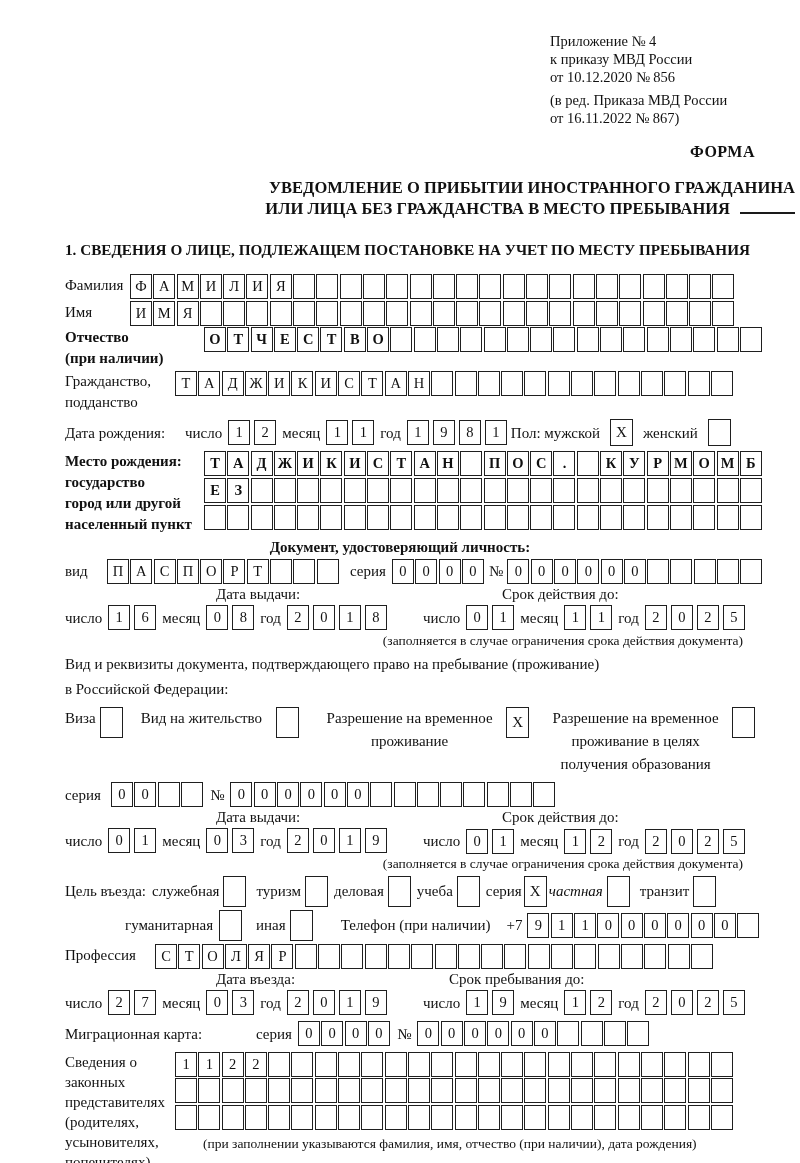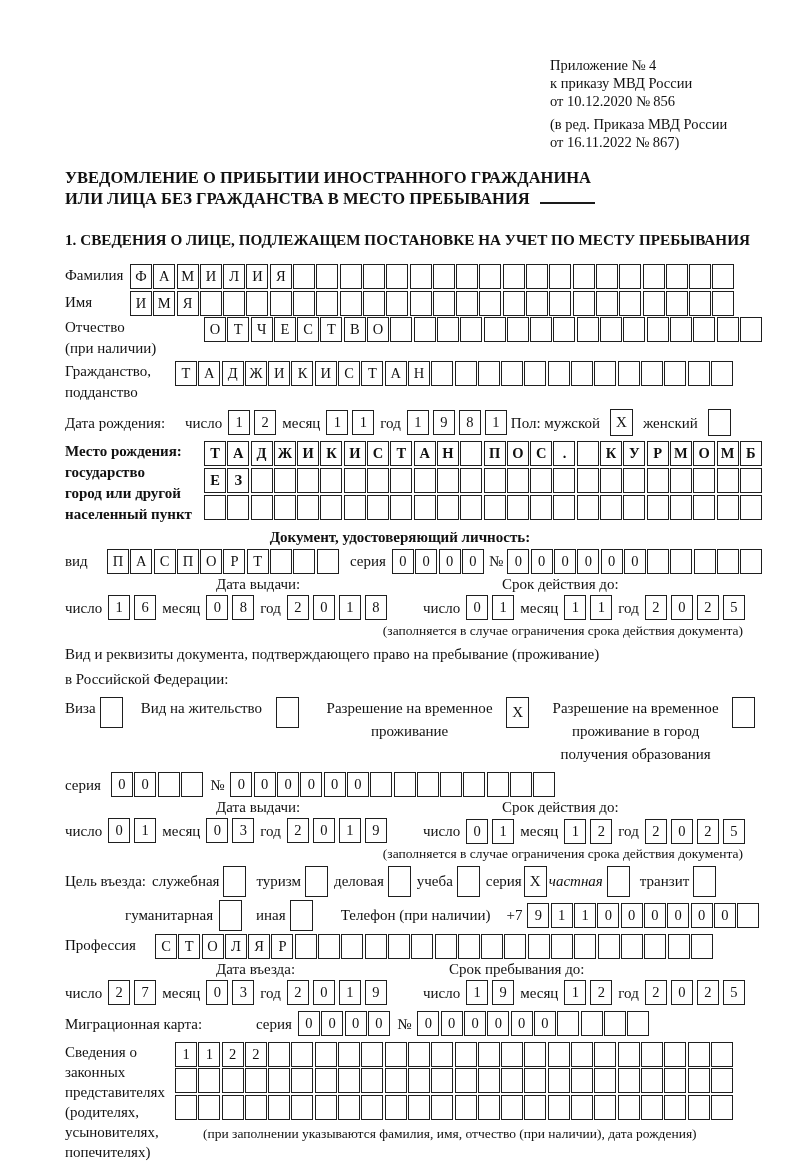--- a/index.html
+++ b/index.html
@@ -1,44 +1,44 @@
 <!DOCTYPE html>
 <html><head>
 <meta charset="utf-8">
 <style>
   html,body{margin:0;padding:0;background:#e8e8e8;}
   body{width:800px;height:1163px;overflow:hidden;background:#ffffff;
        font-family:"Liberation Serif","DejaVu Serif",serif;color:#111;}
-  .page{box-sizing:border-box;width:800px;height:842px;padding:56px 5px 0 65px;position:relative;}
+  .page{box-sizing:border-box;width:800px;height:842px;padding:32px 5px 0 65px;position:relative;}
 
   
   .appendix{margin-left:auto;width:215px;font-size:14.5px;line-height:18px;margin-right:30px;}
   .appendix .ed{margin-top:5px;}
   .forma{margin-top:16px;text-align:right;padding-right:40px;font-weight:bold;font-size:16px;letter-spacing:.5px;}
 
   
-  .title{margin-top:16px;text-align:left;font-weight:bold;font-size:16.5px;line-height:21px;}
+  .title{margin-top:16px;text-align:right;font-weight:bold;font-size:16.5px;line-height:21px;}
   .blank{display:inline-block;width:55px;border-bottom:2px solid #1a1a1a;height:14px;margin-left:10px;}
   .sec-heading{margin-top:22px;font-weight:bold;font-size:15.2px;text-align:left;}
 
   
   .frow{display:flex;align-items:flex-start;margin-bottom:1.6px;font-size:15px;}
   .lbl{flex:none;line-height:22px;}
   .lline{display:block;line-height:21px;}
   .w65{width:65px;} .w139{width:139px;} .w112{width:110px;} .w90{width:90px;}
   .cells{display:flex;flex:none;}
   .cell{flex:none;width:20px;height:23px;border:1.7px solid #1f1f1f;margin-right:1.3px;
         display:flex;align-items:center;justify-content:center;font-size:14.5px;background:#fff;}
   .dc .cell{margin-right:4px;}
   .colcells .cells{margin-bottom:1.6px;}
   .dlbl{flex:none;margin:0 6px 0 2px;line-height:26px;}
   .cb{flex:none;width:21px;height:25px;border:1.7px solid #1f1f1f;display:flex;align-items:center;
       justify-content:center;font-size:15px;margin-left:4px;}
   .cb.tall{height:29px;}
-  .mh40{min-height:39px;} .mh46{min-height:47px;} .mh66{min-height:66px;}
+  .mh40{min-height:39px;font-weight:bold;} .mh46{min-height:47px;} .mh66{min-height:66px;}
   .center-head{text-align:center;font-weight:bold;font-size:15px;margin:4px 60px 2px 0;}
   .two-head{position:relative;height:19px;font-size:15px;}
   .th1{position:absolute;left:151px;} .th2{position:absolute;left:437px;} .th2b{position:absolute;left:384px;}
   .dwrap{display:flex;width:356px;flex:none;align-items:flex-start;}
   .cap{font-size:13.5px;line-height:16px;text-align:right;padding-right:52px;margin-bottom:4px;}
   .plain{font-size:15px;line-height:19px;margin-top:6px;}
   .center-lbl{flex:none;text-align:center;line-height:23px;}
   .w185{width:185px;}
   .gap18{margin-left:18px;} .gap14{margin-left:14px;} .gap10{margin-left:10px;} .gap6{margin-left:6px;}
   .caption-center{font-size:13.5px;margin-top:6px;padding-left:28px;}
@@ -49,20 +49,21 @@
 <div class="page">
 
   <div class="appendix">
     <div>Приложение № 4</div>
     <div>к приказу МВД России</div>
     <div>от 10.12.2020 № 856</div>
     <div class="ed">(в ред. Приказа МВД России</div>
     <div>от 16.11.2022 № 867)</div>
   </div>
 
+  <div class="forma">ФОРМА</div>
 
   <div class="title">
     <div>УВЕДОМЛЕНИЕ О ПРИБЫТИИ ИНОСТРАННОГО ГРАЖДАНИНА</div>
     <div><span>ИЛИ ЛИЦА БЕЗ ГРАЖДАНСТВА В МЕСТО ПРЕБЫВАНИЯ</span><span class="blank"></span></div>
   </div>
 
   <div class="sec-heading" style="margin-top:22px;">1. СВЕДЕНИЯ О ЛИЦЕ, ПОДЛЕЖАЩЕМ ПОСТАНОВКЕ НА УЧЕТ ПО МЕСТУ ПРЕБЫВАНИЯ</div>
 
   <div class="frow" style="margin-top:15px;">
     <span class="lbl w65">Фамилия</span>
@@ -396,21 +397,21 @@
   <div class="plain">Вид и реквизиты документа, подтверждающего право на пребывание (проживание)</div>
   <div class="plain">в Российской Федерации:</div>
 
   <div class="frow mh66" style="margin-top:8px;">
     <span class="lbl">Виза</span>
     <span class="cb tall"></span>
     <span class="lbl gap18">Вид на жительство</span>
     <span class="cb tall gap14"></span>
     <span class="center-lbl w185 gap18">Разрешение на временное проживание</span>
     <span class="cb tall">X</span>
-    <span class="center-lbl w185 gap14">Разрешение на временное проживание в город получения образования</span>
+    <span class="center-lbl w185 gap14">Разрешение на временное проживание в целях получения образования</span>
     <span class="cb tall"></span>
   </div>
 
   <div class="frow" style="align-items:center;margin-top:6px;">
     <span class="lbl">серия</span>
     <span class="cells gap10">
         <span class="cell">0</span>
         <span class="cell">0</span>
         <span class="cell"></span>
         <span class="cell"></span>

